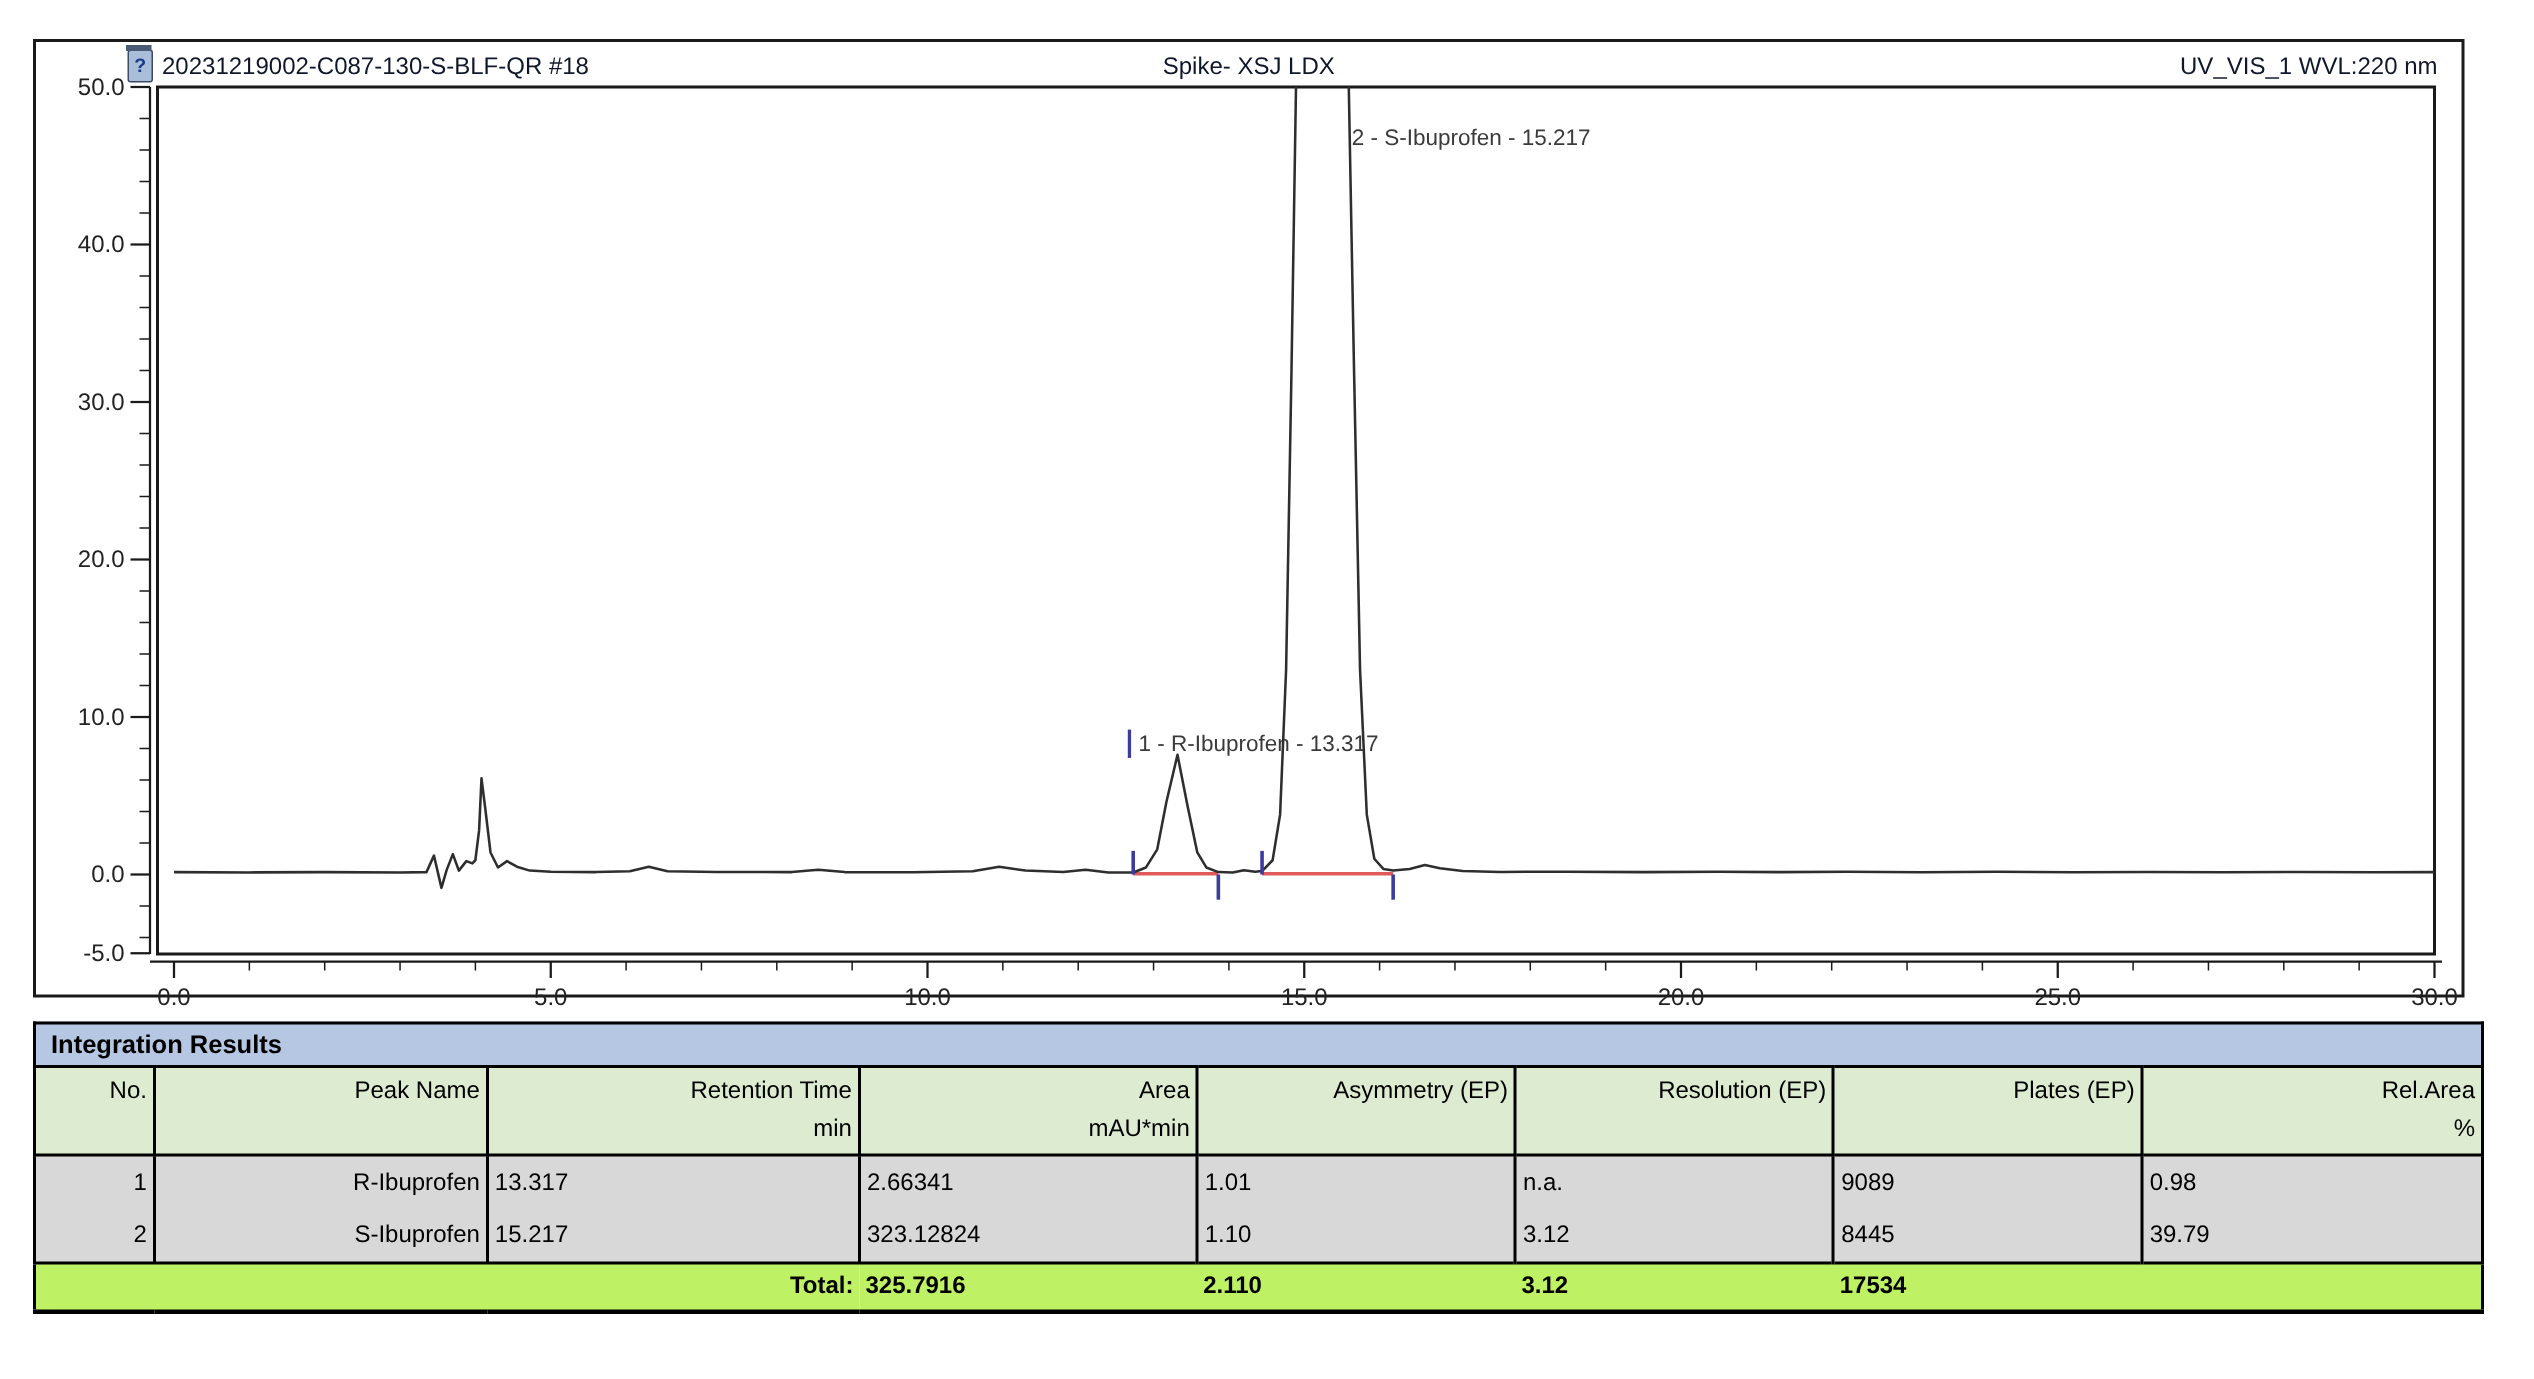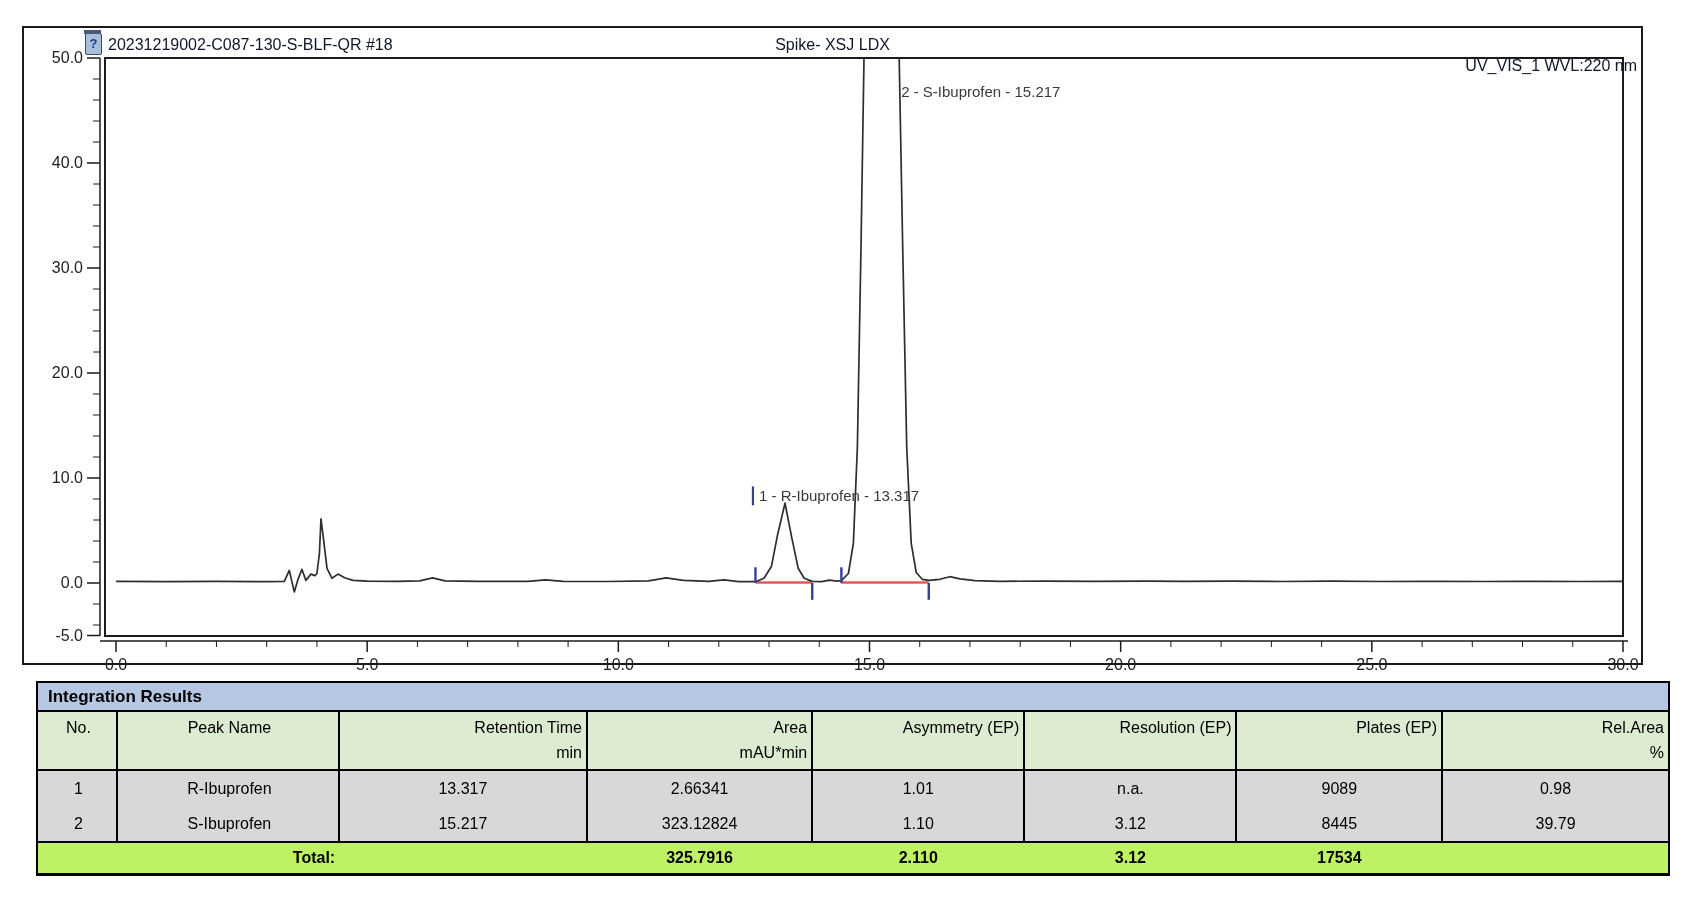--- a/index.html
+++ b/index.html
@@ -5,44 +5,44 @@
   html,body{margin:0;padding:0;background:#fff;}
   .page{position:relative;width:1689px;height:919px;background:#ffffff;
         font-family:"Liberation Sans",sans-serif;overflow:hidden;}
 
   
   .chart-panel{position:absolute;left:22px;top:26px;width:1617px;height:635px;
                border:2px solid #1a1a1a;background:#fff;}
   .hdr-text{position:absolute;top:8px;font-size:16px;color:#0f172a;white-space:nowrap;}
   .hdr-left{left:84px;}
   .hdr-center{left:0;width:100%;text-align:center;}
-  .hdr-right{right:4px;margin-top:21px;}
+  .hdr-right{right:16px;}
   .vial-icon{position:absolute;left:61px;top:5px;width:15px;height:20px;
              background:#a9bed9;border:1px solid #3c4c66;border-radius:2px;}
   .vial-cap{position:absolute;left:-2px;top:-4px;width:17px;height:4px;background:#4a5a74;}
   .vial-q{position:absolute;left:0;top:1px;width:100%;text-align:center;
           font-size:13px;font-weight:bold;color:#1a3a8a;line-height:18px;}
   #chrom-svg{position:absolute;left:0;top:0;overflow:visible;}
   #chrom-svg text.ax{font-family:"Liberation Sans",sans-serif;font-size:16px;fill:#222;}
   #chrom-svg text.peak-label{font-family:"Liberation Sans",sans-serif;font-size:15px;fill:#3a3a3a;}
 
   
-  .results-panel{position:absolute;left:36px;top:681px;width:1634px;}
+  .results-panel{position:absolute;left:22px;top:681px;width:1634px;}
   .results-title{box-sizing:border-box;height:29px;background:var(--bar-blue,#b5c7e2);
                  border:2px solid #000;border-bottom:none;
                  font-size:17px;font-weight:bold;color:#000;padding:4px 0 0 10px;}
   #results-table{width:100%;border-collapse:collapse;table-layout:fixed;
                  font-size:16px;color:#000;border:2px solid #000;}
   #results-table th{background:var(--hdr-green,#ddecd0);border:2px solid #000;
                     font-weight:normal;text-align:right;vertical-align:top;
                     padding:3px 4px 2px 4px;height:52px;line-height:25px;}
   #results-table td{background:var(--row-gray,#d8d8d8);border-left:2px solid #000;
-                    border-right:2px solid #000;text-align:center;
+                    border-right:2px solid #000;
                     padding:2px 4px;height:31px;}
-  #results-table .left{text-align:center;padding-left:7px;}
+  #results-table .left{text-align:right;padding-left:7px;}
   #results-table tr.total td{background:#bef264;border:none;border-top:2px solid #000;
                              border-bottom:3px solid #000;font-weight:bold;height:26px;}
 </style>
 </head>
 <body>
 
 <div class="page">
 
   <div class="chart-panel">
     <span class="vial-icon">

